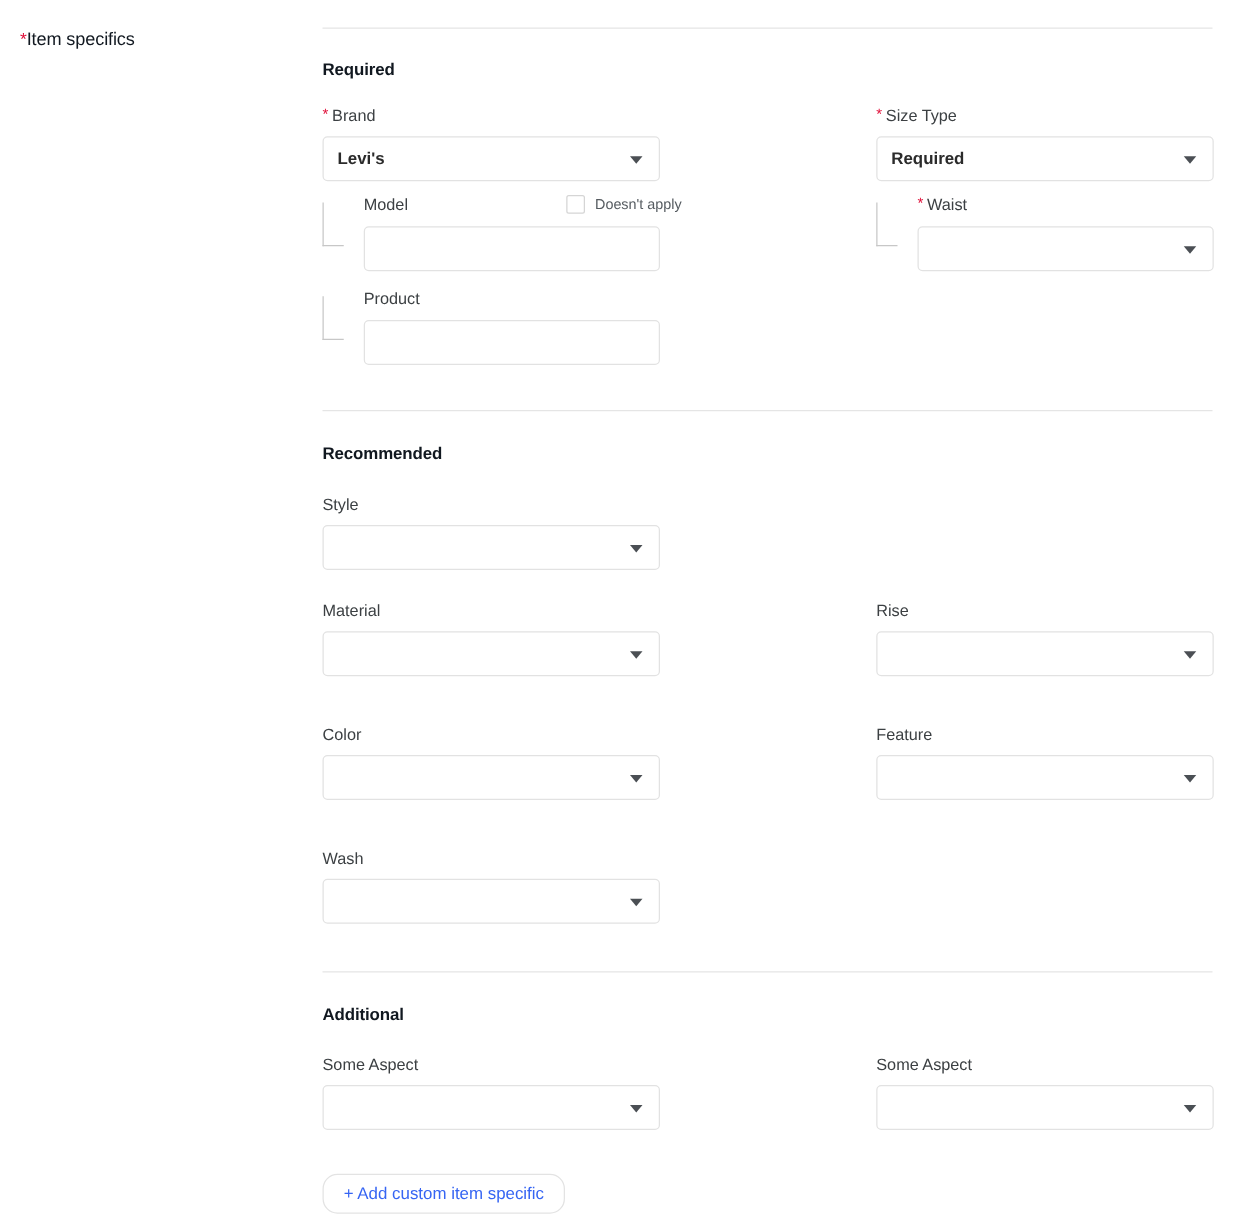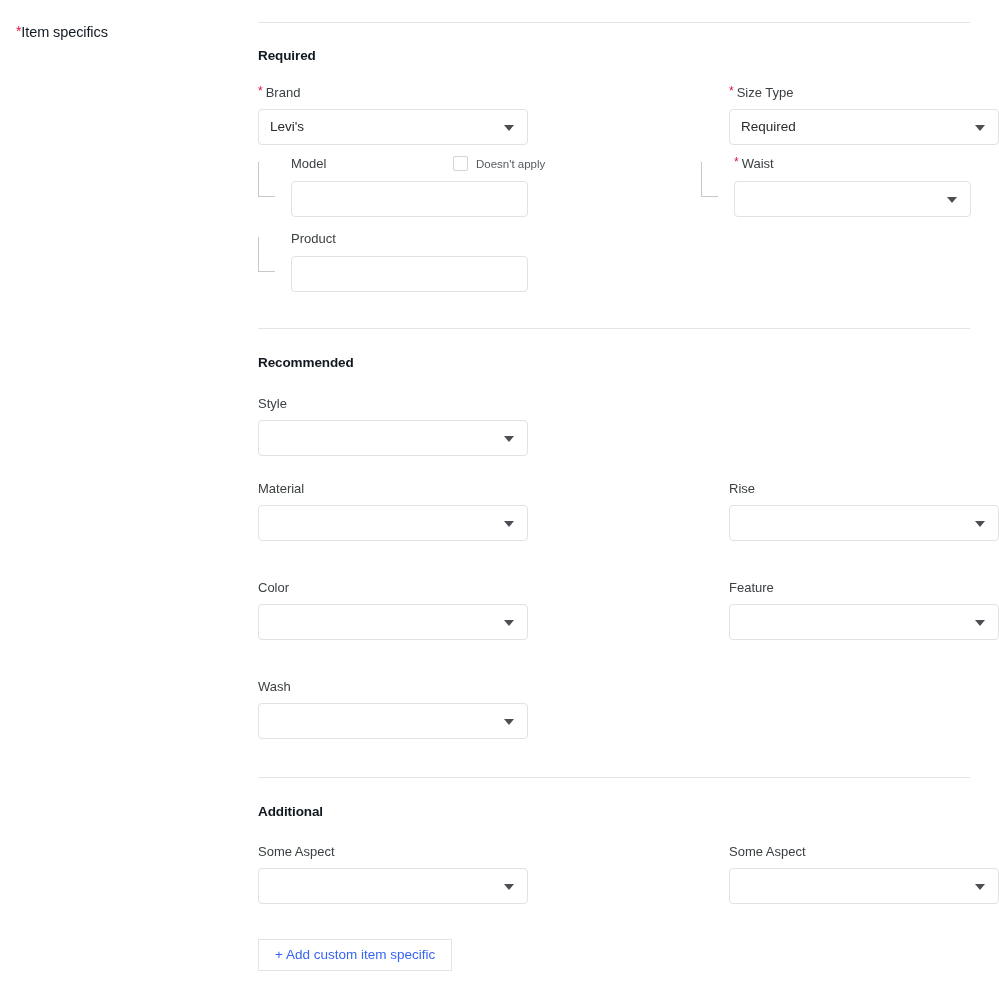--- a/index.html
+++ b/index.html
@@ -67,21 +67,21 @@
     color: #111820;
     letter-spacing: -0.1px;
   }
 
   
   .field {
     position: absolute;
     width: 270px;
   }
   .field.col-left  { left: 0; }
-  .field.col-right { left: 443px; margin-left: 28px; }
+  .field.col-right { left: 443px; }
 
   .field-label {
     font-size: 13px;
     color: #3c4043;
     line-height: 16px;
     margin-bottom: 8px;
     white-space: nowrap;
     font-weight: 400;
   }
   .field-label .req-star {
@@ -90,20 +90,21 @@
   }
 
   .control {
     position: relative;
     box-sizing: border-box;
     width: 270px;
     height: 36px;
     border: 1px solid #e2e2e2;
     border-radius: 4px;
     background: #ffffff;
+    font-weight: bold;
   }
   .control .value {
     position: absolute;
     left: 11px;
     top: 0;
     line-height: 34px;
     font-size: 13.5px;
     color: #2b2b2b;
     white-space: nowrap;
   }
@@ -183,21 +184,21 @@
   }
 
   
   .add-custom-btn {
     position: absolute;
     left: 0;
     box-sizing: border-box;
     height: 32px;
     padding: 0 16px;
     border: 1px solid #e3e3e3;
-    border-radius: 0;
+    border-radius: 12px;
     background: #ffffff;
     color: #3665f3;
     font-size: 13.5px;
     font-family: "Liberation Sans", sans-serif;
     line-height: 30px;
     white-space: nowrap;
     cursor: pointer;
   }
 </style>
 </head>

